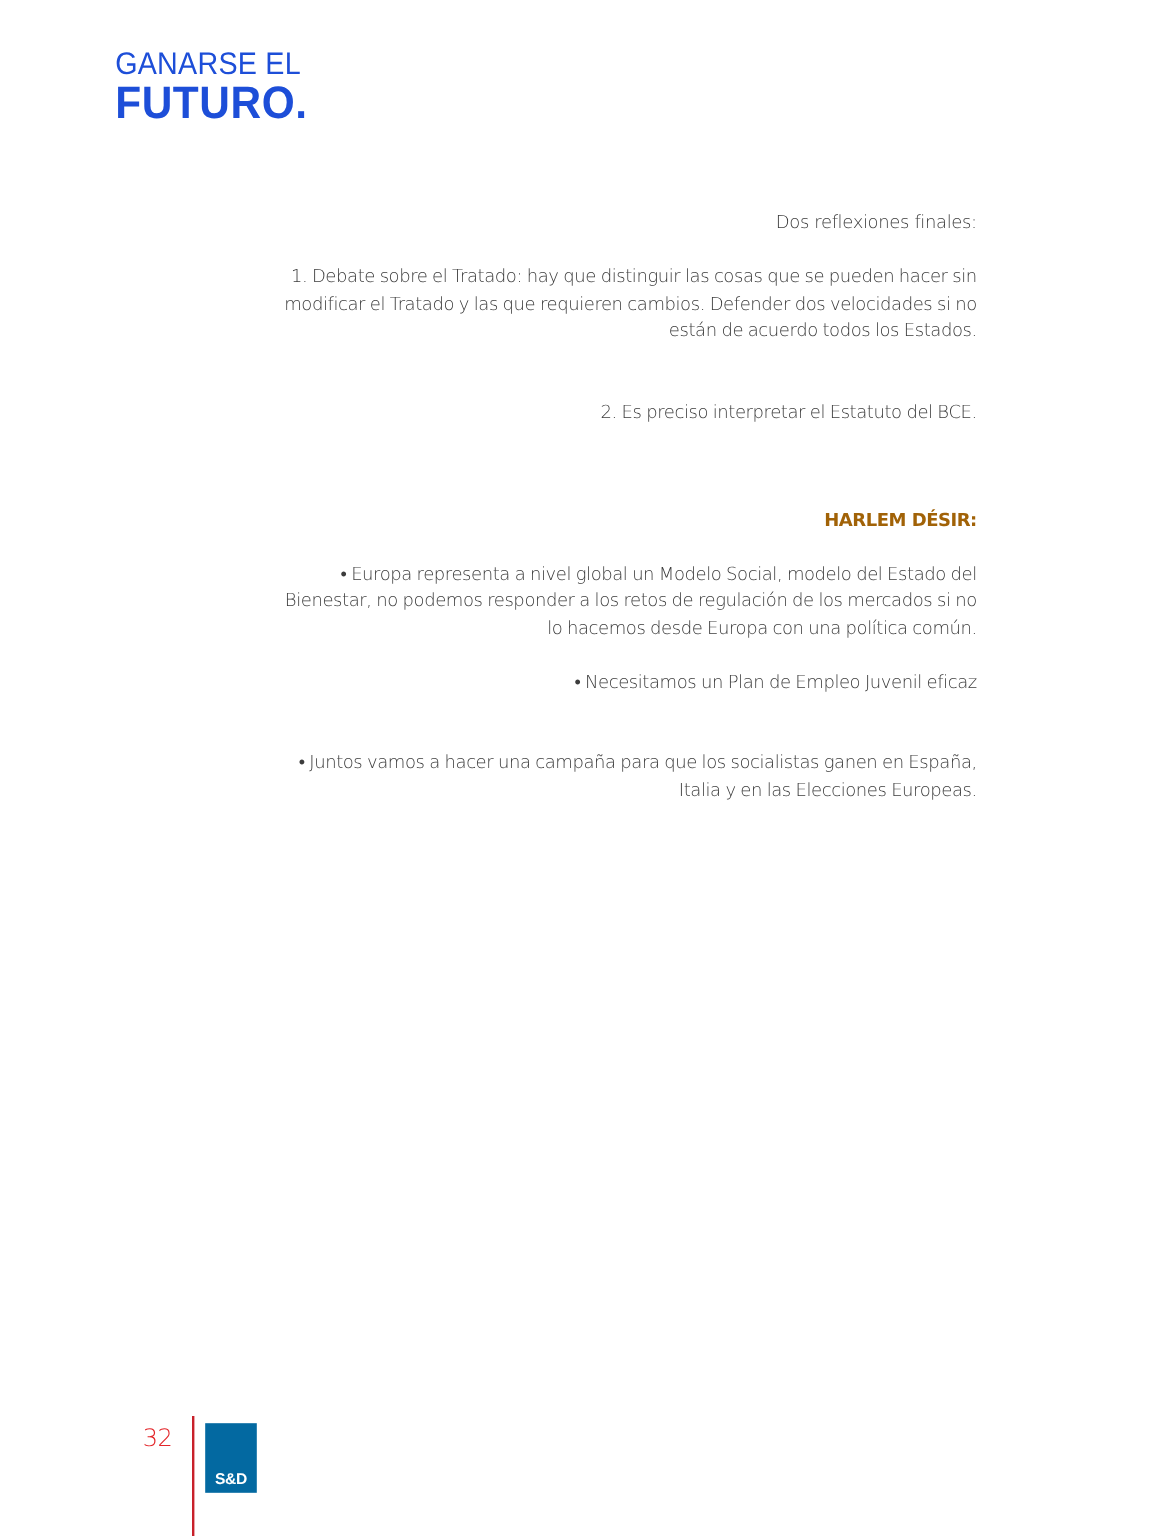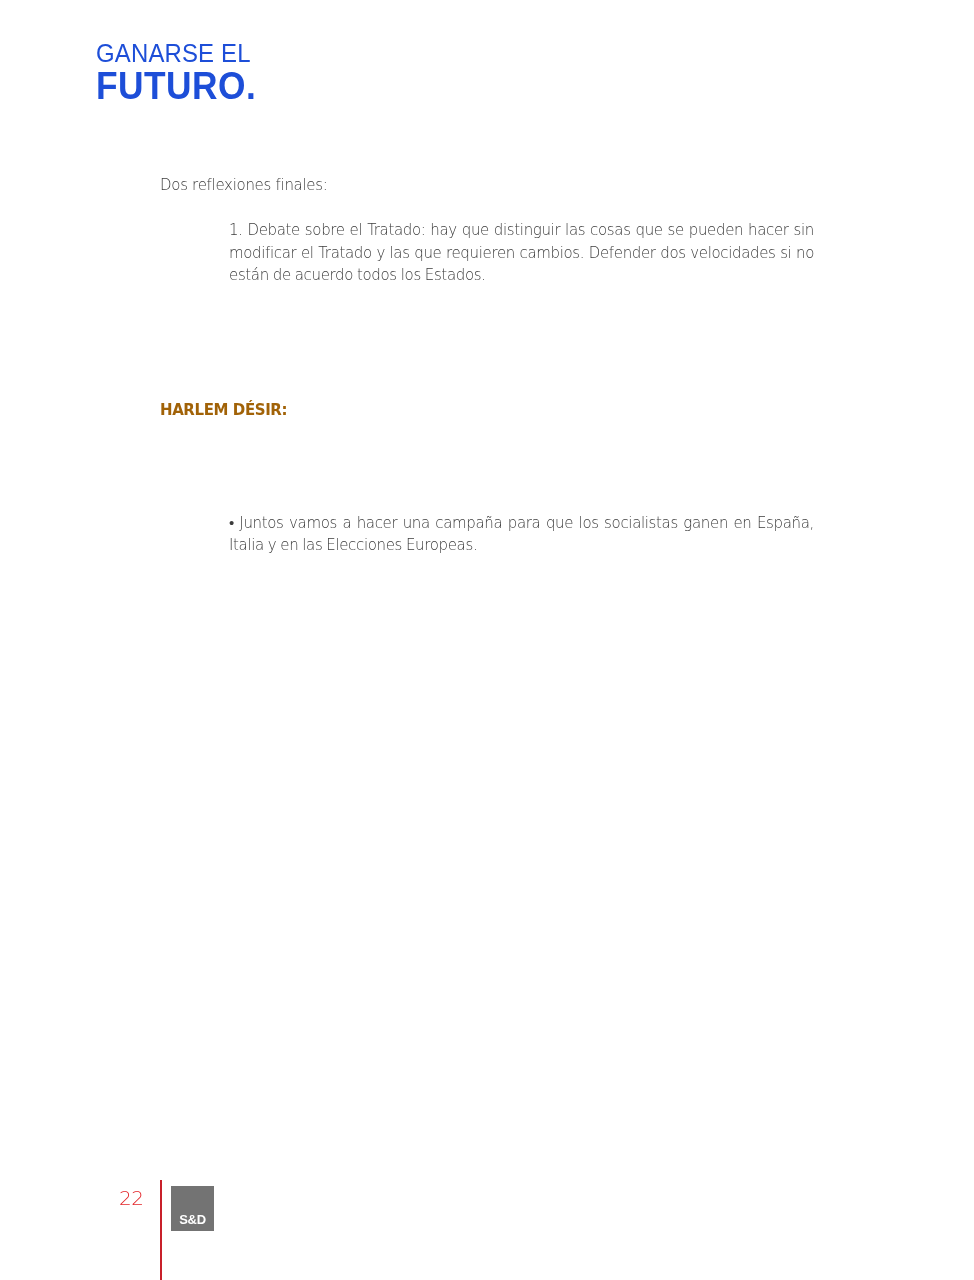--- a/index.html
+++ b/index.html
@@ -45,20 +45,21 @@
       top: 174px;
       width: 654px;
       color: #3c3c3c;
       font-family: "DejaVu Sans", sans-serif;
       font-size: 15px;
       line-height: 22.5px;
       font-weight: 300;
     }
     .content p {
       margin: 0;
+      text-align: right;
     }
     .intro {
       letter-spacing: -0.3px;
     }
     .indent {
       margin-left: 69px !important;
       text-align: justify;
       letter-spacing: -0.35px;
       word-spacing: -0.5px;
     }
@@ -85,22 +86,22 @@
       top: 1180px;
       width: 2px;
       height: 100px;
       background: #c8202a;
     }
     .footer-logo {
       position: absolute;
       left: 171px;
       top: 1186px;
       width: 43px;
-      height: 45px;
-      background: #737373;
+      height: 58px;
+      background: #0369a1;
       color: #ffffff;
       font-family: "Liberation Sans", sans-serif;
       font-weight: bold;
       font-size: 13px;
       display: flex;
       align-items: flex-end;
       justify-content: center;
       padding-bottom: 4px;
       box-sizing: border-box;
       letter-spacing: -0.3px;
@@ -113,26 +114,29 @@
   <span class="logo-line1">GANARSE EL</span>
   <span class="logo-line2">FUTURO.</span>
 </div>
 
 <div class="content">
   <p class="intro">Dos reflexiones finales:</p>
   <div class="gap"></div>
   <p class="indent">1. Debate sobre el Tratado: hay que distinguir las cosas que se pueden hacer sin modificar el Tratado y las que requieren cambios.  Defender dos velocidades si no están de acuerdo todos los Estados.</p>
   <div class="gap"></div>
   <div class="gap"></div>
+  <p class="indent">2. Es preciso interpretar el Estatuto del BCE.</p>
   <div class="gap-big"></div>
   <p class="speaker">HARLEM DÉSIR:</p>
   <div class="gap"></div>
+  <p class="indent">• Europa representa a nivel global un Modelo Social, modelo del Estado del Bienestar, no podemos responder a los retos de regulación de los mercados si no lo hacemos desde Europa con una política común.</p>
   <div class="gap"></div>
+  <p class="indent">• Necesitamos un Plan de Empleo Juvenil eficaz</p>
   <div class="gap"></div>
   <div class="gap"></div>
   <p class="indent">• Juntos vamos a hacer una campaña para que los socialistas ganen en España, Italia y en las Elecciones Europeas.</p>
 </div>
 
-<div class="footer-page">22</div>
+<div class="footer-page">32</div>
 <div class="footer-line"></div>
 <div class="footer-logo">
   <span>S&amp;D</span>
 </div>
 
 </body></html>

